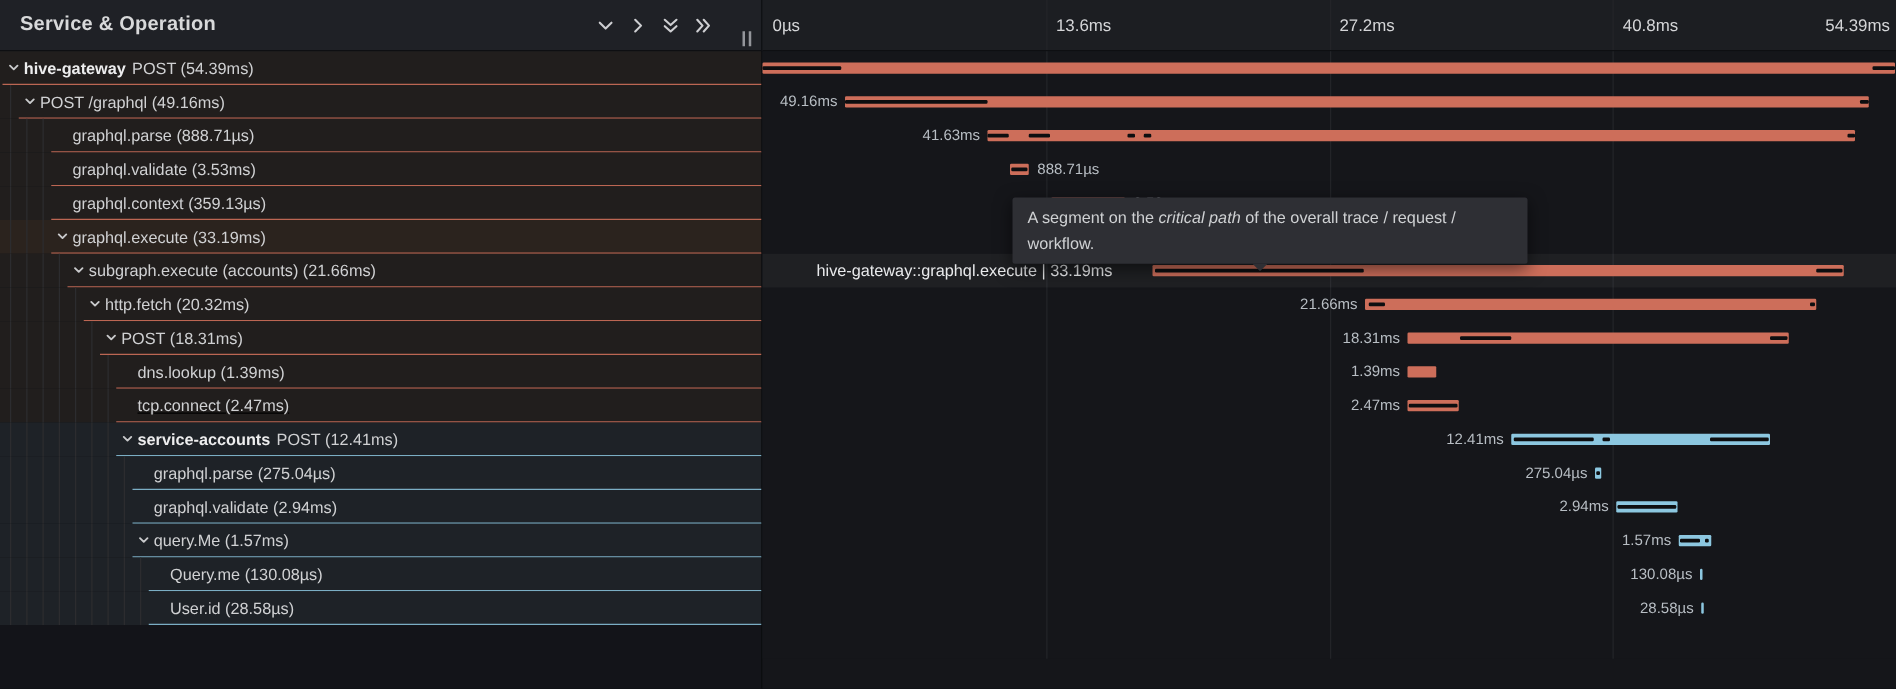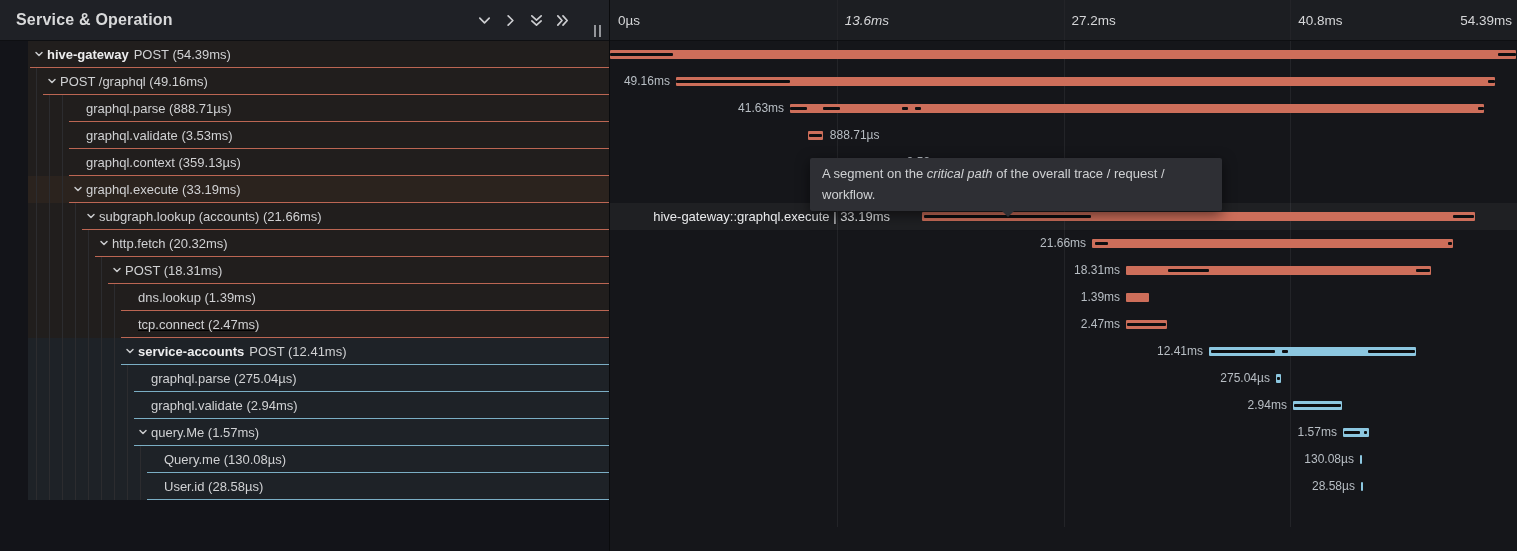--- a/index.html
+++ b/index.html
@@ -9,21 +9,21 @@
   }
   
   .left-panel{width:609px;flex:none;display:flex;flex-direction:column;border-right:1px solid #0a0b0d;}
   .left-header{height:40px;flex:none;background:#1f2126;border-bottom:1px solid #0e0f12;
     display:flex;align-items:center;padding:0 34px 0 16px;}
   .left-header .title{flex:1;font-size:16px;font-weight:600;color:#d8d9da;letter-spacing:.2px;}
   .icon-btn{width:26px;height:26px;display:flex;align-items:center;justify-content:center;cursor:pointer;border-radius:2px;}
   .icon-btn svg{display:block;}
   .resizer{position:absolute;left:594px;top:25px;display:flex;gap:3px;z-index:30;cursor:col-resize;}
   .resizer i{display:block;width:2px;height:12px;background:#94969b;}
-  .left-rows{position:relative;margin-left:28px;}
+  .left-rows{position:relative;}
   .left-row{height:27px;position:relative;cursor:pointer;}
   .left-row.warm{background:#211e1d;}
   .left-row.cool{background:#1e2227;}
   .left-row.hov{background:#2b231e;}
   .guide{position:absolute;top:0;bottom:0;width:1px;background:#2c2c2f;}
   .name-wrap{position:absolute;top:0;bottom:0;right:0;display:flex;align-items:center;padding-left:4px;}
   .name-wrap.orange{border-bottom:1px solid rgba(205,110,90,.9);}
   .name-wrap.blue{border-bottom:1px solid rgba(140,199,224,.85);}
   .chev-slot{width:13px;flex:none;display:flex;align-items:center;}
   .row-text{font-size:13px;color:#d0d1d3;white-space:nowrap;}
@@ -147,21 +147,21 @@
           <div class="guide" style="left: 8px;"></div>
           <div class="guide" style="left: 21px;"></div>
           <div class="guide" style="left: 34px;"></div>
           <div class="guide" style="left: 47px;"></div>
           <div class="name-wrap orange" style="left: 54px;">
             <span class="chev-slot">
               <svg width="10" height="10" viewBox="0 0 10 10" fill="none" stroke="#c9cacc" stroke-width="1.5" stroke-linecap="round" stroke-linejoin="round">
                 <path d="M2 3.5 L5 6.5 L8 3.5"></path>
               </svg>
             </span>
-            <span class="row-text">subgraph.lookup (accounts) (21.66ms)</span>
+            <span class="row-text">subgraph.execute (accounts) (21.66ms)</span>
           </div>
         </div>
         <div class="left-row warm">
           <div class="guide" style="left: 8px;"></div>
           <div class="guide" style="left: 21px;"></div>
           <div class="guide" style="left: 34px;"></div>
           <div class="guide" style="left: 47px;"></div>
           <div class="guide" style="left: 60px;"></div>
           <div class="name-wrap orange" style="left: 67px;">
             <span class="chev-slot">
@@ -312,21 +312,21 @@
 
   <div class="resizer">
       <i></i>
       <i></i>
     </div>
 
   <div class="right-panel">
     <div class="time-header" id="time-header">
         <div class="tick" style="left: calc(0% + 8px);">0µs</div>
         <div class="grid" style="left: 25%;"></div>
-        <div class="tick" style="left: calc(25% + 8px); font-style: italic;">13.6ms</div>
+        <div class="tick" style="left: calc(25% + 8px);">13.6ms</div>
         <div class="grid" style="left: 50%;"></div>
         <div class="tick" style="left: calc(50% + 8px);">27.2ms</div>
         <div class="grid" style="left: 75%;"></div>
         <div class="tick" style="left: calc(75% + 8px);">40.8ms</div>
         <div class="tick" style="right: 5px;">54.39ms</div>
       </div>
     <div class="t-rows" id="t-rows">
 
     <div class="grid" style="left: 25%;"></div>
         <div class="grid" style="left: 50%;"></div>

